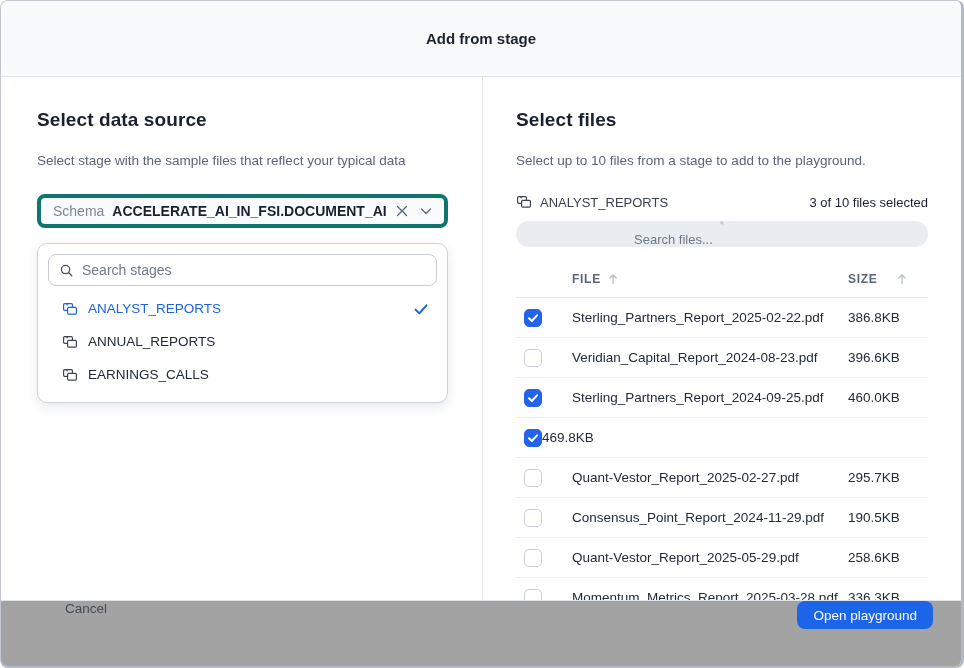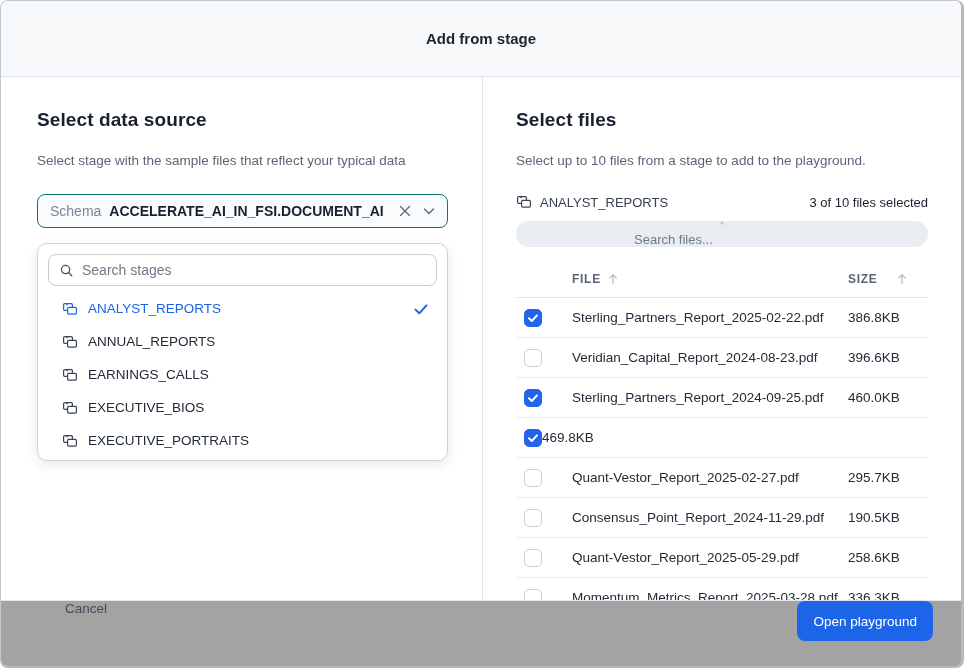--- a/index.html
+++ b/index.html
@@ -32,29 +32,29 @@
   .panel-left  { width:482px; flex:0 0 482px; border-right:1px solid #e2e5ea; padding:32px 34px 0 36px; }
   .panel-right { flex:1 1 auto; padding:32px 33px 0 33px; }
 
   .panel h2 { font-size:19px; font-weight:700; color:#1a212e; margin-bottom:22px; letter-spacing:.1px; }
   .subtitle { font-size:13.5px; color:#5a6577; margin-bottom:26px; white-space:nowrap; }
 
   
   .schema-pill {
     display:flex; align-items:center; gap:8px;
     height:34px; padding:0 10px 0 12px;
-    border:1px solid #0f766e; border-radius:8px; background:#fafbfd;
+    border:4px solid #0f766e; border-radius:8px; background:#fafbfd;
   }
   .schema-label { color:#7c8696; font-size:14px; flex:0 0 auto; }
   .schema-value { font-weight:700; font-size:14px; color:#1a212e; flex:1 1 auto; white-space:nowrap; overflow:hidden; }
   .pill-icon { flex:0 0 auto; width:16px; height:16px; color:#5a6577; cursor:pointer; display:flex; align-items:center; }
 
   
   .dropdown-card {
-    margin-top:15px; height:218px; overflow:hidden;
+    margin-top:15px; height:160px; overflow:hidden;
     border:1px solid #ced3db; border-radius:10px; background:#fff;
     box-shadow:0 4px 12px rgba(20,30,50,.10);
   }
   .stage-search {
     margin:10px 10px 6px 10px; height:32px;
     border:1px solid #c7ccd4; border-radius:8px;
     display:flex; align-items:center; gap:8px; padding:0 10px;
     color:#4a5261;
   }
   .stage-search input {
@@ -121,21 +121,21 @@
   .modal-footer {
     height:66px; flex:0 0 66px;
     border-top:1px solid #e2e5ea; background:#a3a3a3;
     display:flex; align-items:flex-start; padding:0 28px 0 64px;
   }
   .cancel-btn {
     background:none; border:none; font-size:13.5px; color:#444c59;
     font-family:"Liberation Sans", sans-serif; cursor:pointer;
   }
   .open-btn {
-    margin-left:auto; height:40px; padding:0 16px;
+    margin-left:auto; height:28px; padding:0 16px;
     background:#1c64e8; color:#fff; border:none; border-radius:8px;
     font-size:13.5px; font-weight:500; font-family:"Liberation Sans", sans-serif;
     cursor:pointer;
   }
 </style>
 </head>
 <body>
 
 <div class="window">
 

